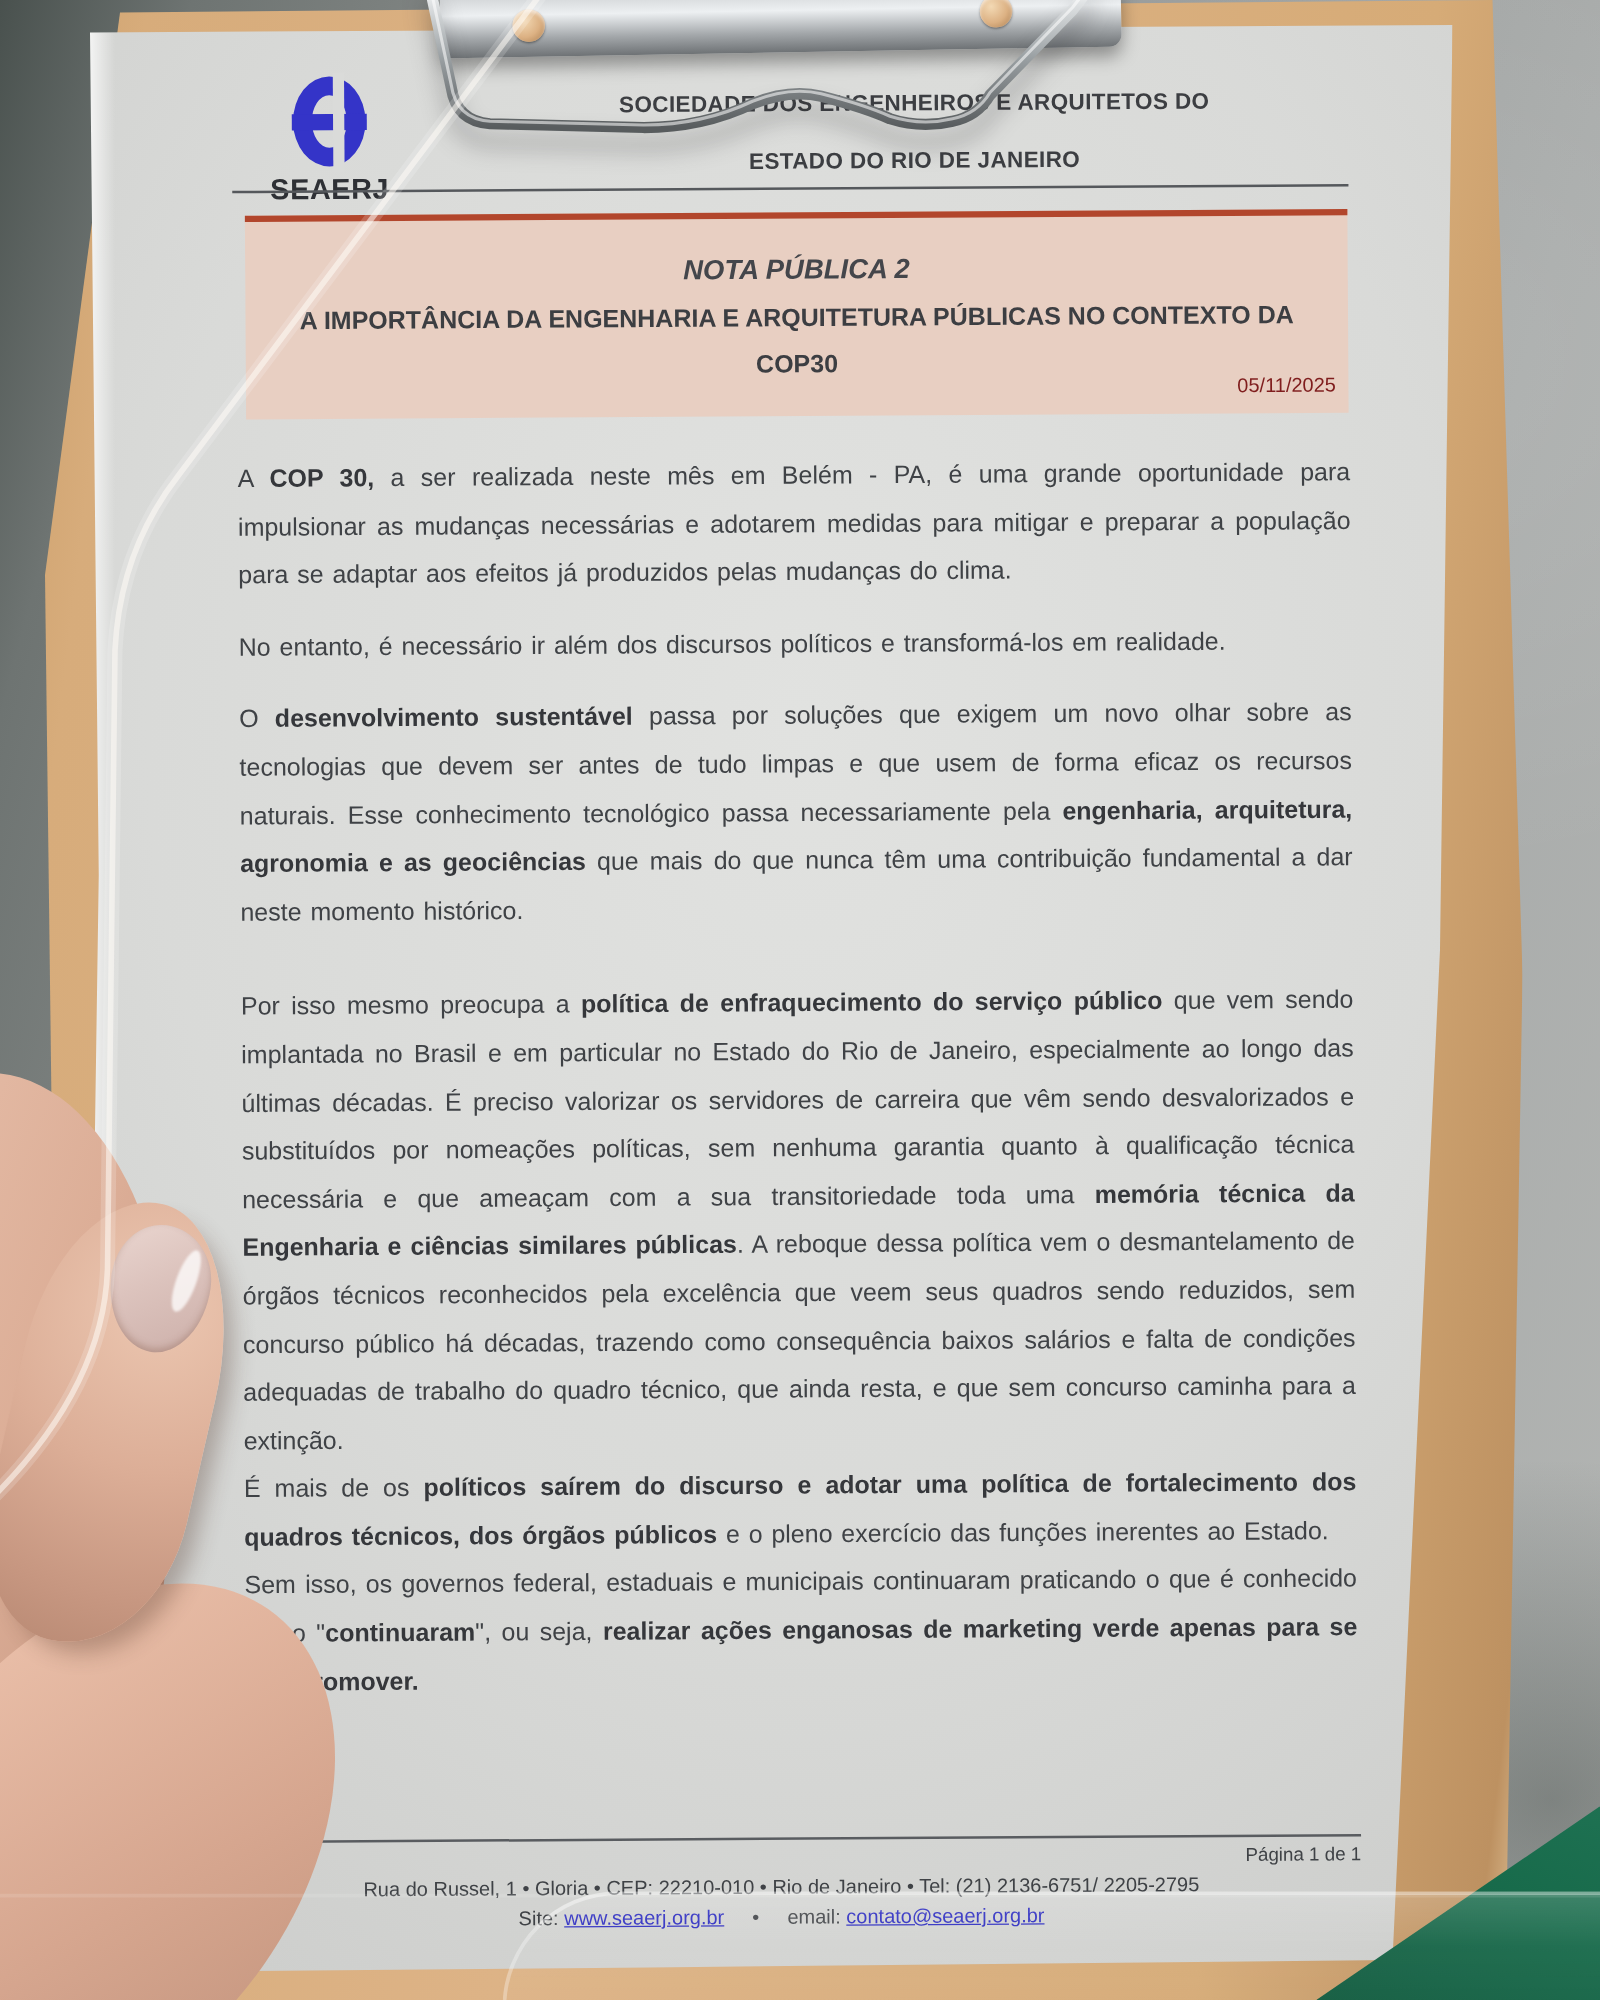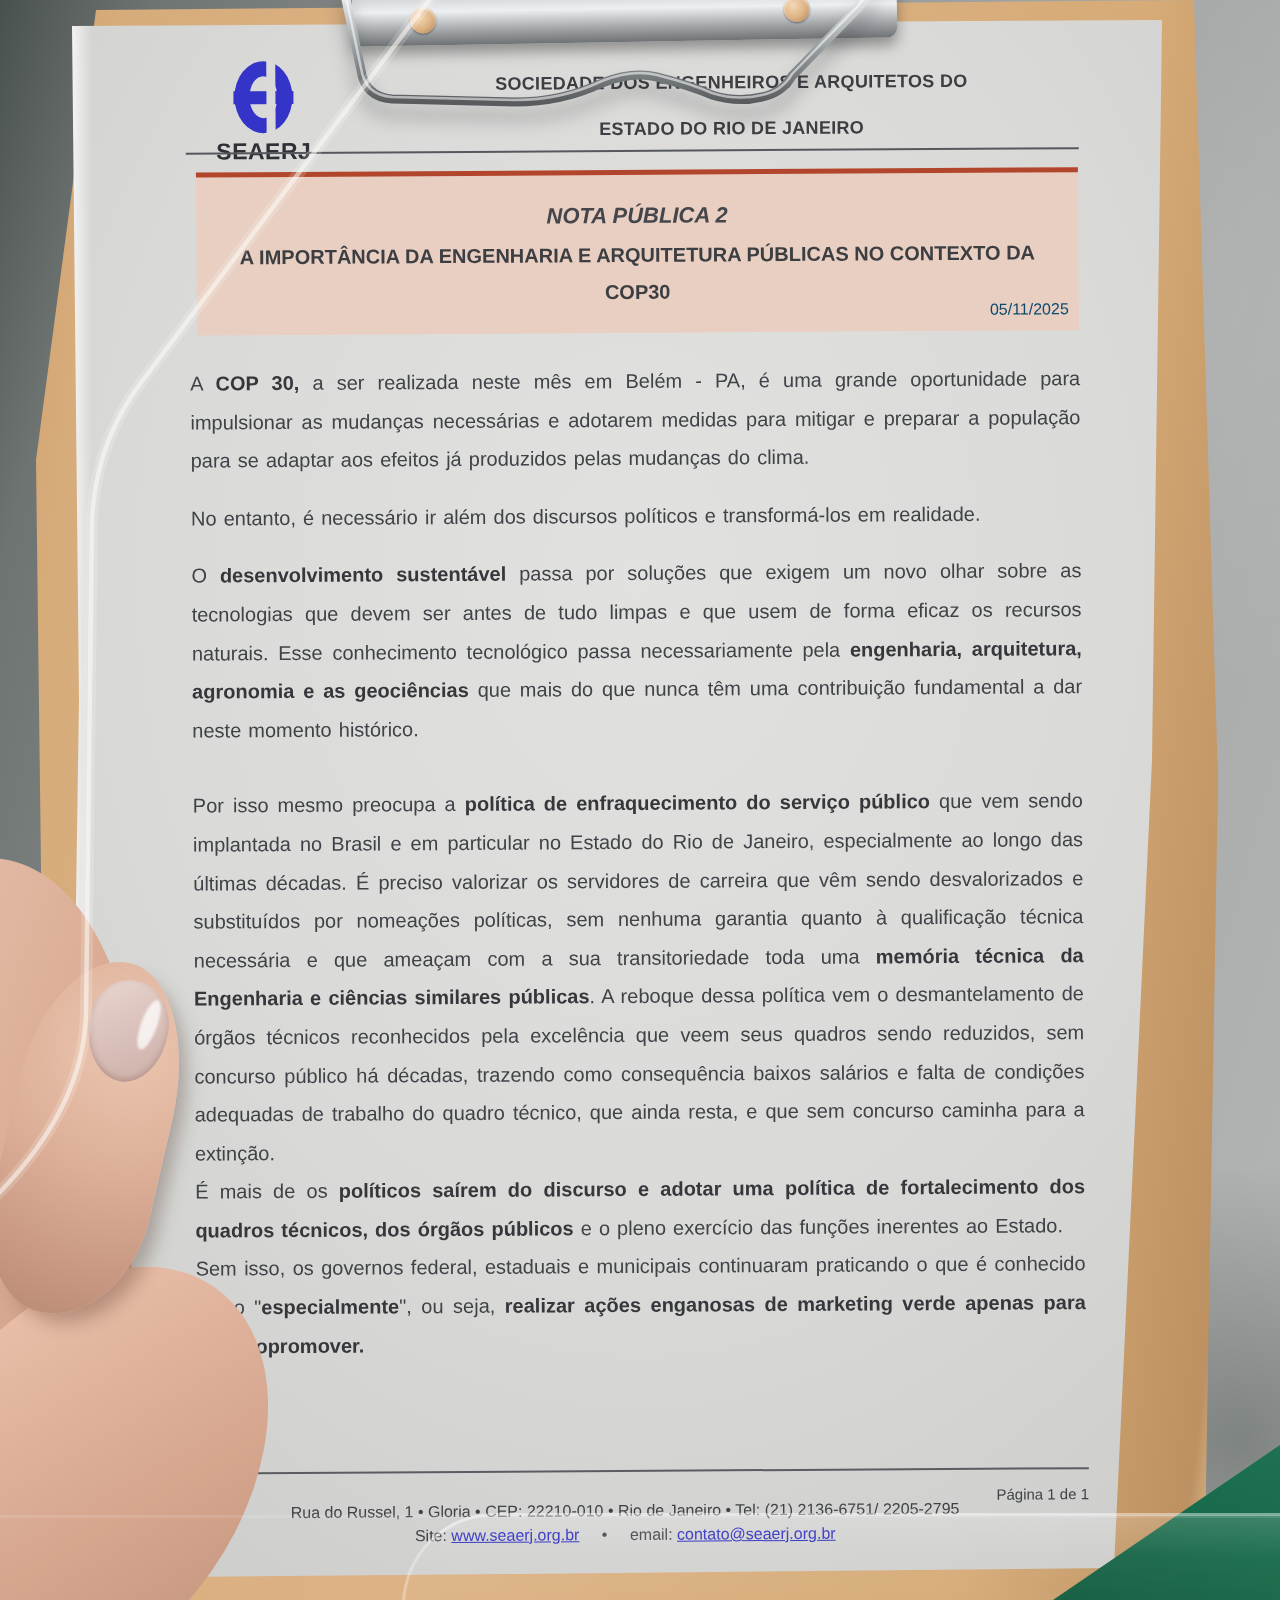--- a/index.html
+++ b/index.html
@@ -57,34 +57,34 @@
   .org-lines{left:290px;right:60px;top:36px;text-align:center;
     font-weight:bold;font-size:18px;color:#3c3e42;letter-spacing:0.3px;line-height:46px;}
   .header-rule{left:115px;right:84px;top:126px;height:2px;background:#55585c;}
 
   
   .title-block{left:125px;top:146px;width:882px;height:163px;box-sizing:border-box;
     background:#e8cfc2;border-top:5px solid #b2462c;text-align:center;}
   .tb-title{margin-top:28px;font-style:italic;font-weight:bold;font-size:22px;color:#44464b;}
   .tb-sub{margin-top:15px;font-weight:bold;font-size:20px;color:#3c3e42;}
   .tb-sub2{margin-top:14px;font-weight:bold;font-size:20px;color:#3c3e42;}
-  .tb-date{position:absolute;right:10px;bottom:12px;font-size:16px;color:#0c4a6e;}
+  .tb-date{position:absolute;right:10px;bottom:12px;font-size:16px;color:#7f1d1d;}
 
   
   .bodytext{left:118px;top:338px;width:890px;text-align:justify;
     font-size:20px;line-height:38.6px;word-spacing:1.5px;color:#3f4246;}
   .bodytext p{margin:0;}
   .bodytext p.gap-half{margin-top:19px;}
   .bodytext p.gap-big{margin-top:37px;}
   .bodytext b{color:#35373b;}
 
   
   .footer{left:0;right:0;top:1446px;}
   .footer-rule{position:absolute;left:112px;right:82px;top:0;height:2px;background:#595c60;}
-  .footer-page{position:absolute;right:82px;top:8px;font-size:15px;color:#3f4246;margin-top:10px;}
+  .footer-page{position:absolute;right:82px;top:8px;font-size:15px;color:#3f4246;}
   .footer-address{position:absolute;left:60px;right:60px;top:32px;text-align:center;font-size:16px;color:#3f4246;}
   .footer-links{position:absolute;left:60px;right:60px;top:56px;text-align:center;font-size:16px;color:#3f4246;}
   .footer-links a{color:#2a2ac0;text-decoration:underline;}
   .dotsep{display:inline-block;margin:0 18px;}
 
   
   .clip-plate{left:352px;top:-6px;width:545px;height:48px;z-index:30;
     transform:rotate(-1deg);border-radius:0 0 10px 10px;
     background:linear-gradient(180deg,#d3d6d8 0%,#edf0f2 30%,#a4a8ab 68%,#6e7275 100%);
     box-shadow:0 8px 14px rgba(0,0,0,0.35);}
@@ -159,21 +159,21 @@
     <div class="tb-sub2">COP30</div>
     <div class="tb-date">05/11/2025</div>
   </div>
 
   <div class="abs bodytext">
     <p><span>A </span><b>COP 30,</b><span> a ser realizada neste mês em Belém - PA, é  uma grande oportunidade para impulsionar as mudanças necessárias e adotarem medidas para mitigar e preparar a população para se adaptar aos efeitos já produzidos pelas mudanças do clima.</span></p>
     <p class="gap-half"><span>No entanto, é necessário ir além dos discursos políticos e transformá-los em realidade.</span></p>
     <p class="gap-half"><span>O </span><b>desenvolvimento sustentável</b><span> passa por soluções que exigem um novo olhar sobre as tecnologias que devem ser antes de tudo limpas e que usem de forma eficaz os recursos naturais. Esse conhecimento tecnológico passa necessariamente pela </span><b>engenharia, arquitetura, agronomia e as geociências</b><span> que mais do que nunca têm uma contribuição fundamental a dar neste momento histórico.</span></p>
     <p class="gap-big"><span>Por isso mesmo preocupa a </span><b>política de enfraquecimento do serviço público</b><span> que vem sendo implantada no Brasil e em particular no Estado do Rio de Janeiro, especialmente ao longo das últimas décadas. É preciso valorizar os servidores de carreira que vêm sendo desvalorizados e substituídos por nomeações políticas, sem nenhuma garantia quanto à qualificação técnica necessária e que ameaçam com a sua transitoriedade toda uma </span><b>memória técnica da Engenharia e ciências similares públicas</b><span>. A reboque dessa política vem o desmantelamento de órgãos técnicos reconhecidos pela excelência que veem seus quadros sendo reduzidos, sem concurso público há décadas, trazendo como consequência baixos salários e falta de condições adequadas de trabalho do quadro técnico, que ainda resta, e que sem concurso caminha para a extinção.</span></p>
     <p><span>É mais de os </span><b>políticos saírem do discurso e adotar uma política de fortalecimento dos quadros técnicos, dos órgãos públicos</b><span> e o pleno exercício das funções inerentes ao Estado.</span></p>
-    <p><span>Sem isso, os governos federal, estaduais e municipais continuaram praticando o que é conhecido como "</span><b>especialmente</b><span>", ou seja, </span><b>realizar ações enganosas de marketing verde apenas para se autopromover.</b></p>
+    <p><span>Sem isso, os governos federal, estaduais e municipais continuaram praticando o que é conhecido como "</span><b>continuaram</b><span>", ou seja, </span><b>realizar ações enganosas de marketing verde apenas para se autopromover.</b></p>
   </div>
 
   <div class="abs footer">
     <div class="footer-rule"></div>
     <div class="footer-page">Página 1 de 1</div>
     <div class="footer-address">Rua do Russel, 1  • Gloria  • CEP: 22210-010  • Rio de Janeiro  • Tel: (21) 2136-6751/ 2205-2795</div>
     <div class="footer-links">
       <span>Site:</span>
       <a href="#">www.seaerj.org.br</a>
       <span class="dotsep">•</span>

